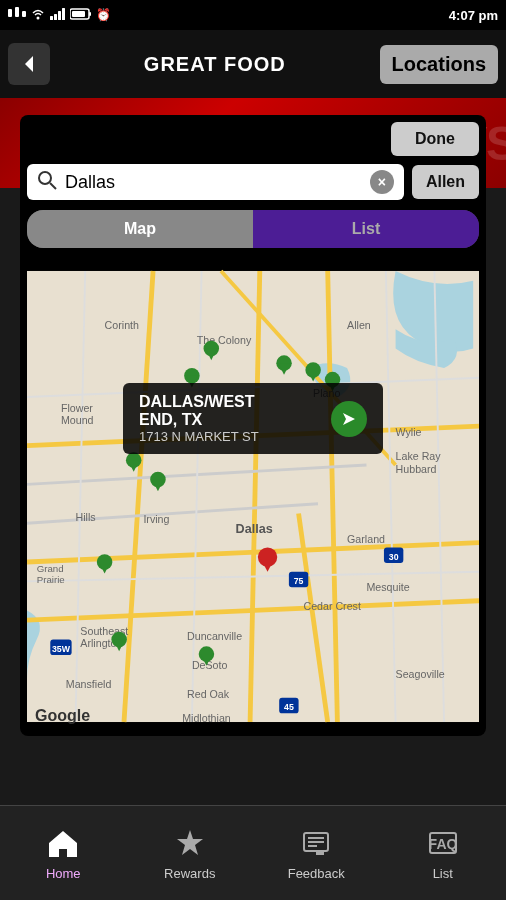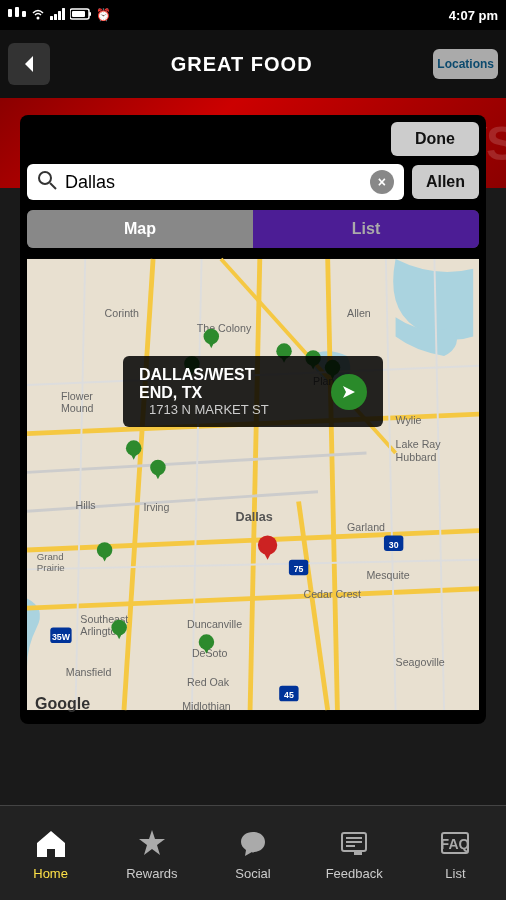--- a/index.html
+++ b/index.html
@@ -50,24 +50,24 @@
     #app-title {
       color: #fff;
       font-size: 20px;
       font-weight: bold;
       letter-spacing: 1px;
       flex: 1;
       text-align: center;
     }
     #locations-btn {
       background: #aaa;
-      color: #0c4a6e;
-      font-size: 12px;
-      font-weight: bold;
-      padding: 8px 4px;
+      color: #000000;
+      font-size: 20px;
+      font-weight: bold;
+      padding: 8px 12px;
       border-radius: 6px;
       cursor: pointer;
     }
 
     
     #bg-banner {
       width: 100%;
       height: 90px;
       background: linear-gradient(135deg, #8b0000 0%, #cc0000 40%, #8b0000 100%);
       position: relative;
@@ -159,23 +159,23 @@
       font-weight: bold;
       padding: 8px 14px;
       border-radius: 6px;
       cursor: pointer;
       white-space: nowrap;
     }
 
     
     #view-toggle {
       display: flex;
-      margin-bottom: 4px;
+      margin-bottom: 16px;
       background: #444;
-      border-radius: 6px;
+      border-radius: 16px;
       overflow: hidden;
       align-items: flex-end;
     }
     .toggle-btn {
       flex: 1;
       padding: 10px 0;
       text-align: center;
       font-size: 16px;
       font-weight: bold;
       cursor: pointer;
@@ -194,42 +194,41 @@
 
     
     #map-svg {
       width: 100%;
       height: 100%;
     }
 
     
     #map-tooltip {
       position: absolute;
-      top: 104px;
+      top: 119px;
       left: 50%;
       transform: translateX(-50%);
       background: rgba(0,0,0,0.85);
       color: #fff;
       padding: 10px 16px;
       border-radius: 6px;
       z-index: 5;
       min-width: 260px;
       display: flex;
       align-items: center;
       justify-content: center;
       gap: 28px;
     }
     #tooltip-text .tooltip-title {
       font-size: 16px;
       font-weight: bold;
     }
     #tooltip-text .tooltip-addr {
       font-size: 13px;
       color: #ccc;
-      margin-left: 10px;
     }
     #tooltip-arrow {
       width: 36px;
       height: 36px;
       background: #2a8a2a;
       border-radius: 50%;
       display: flex;
       align-items: center;
       justify-content: center;
       margin-left: 10px;
@@ -263,21 +262,21 @@
       width: 36px;
       height: 36px;
       display: flex;
       align-items: center;
       justify-content: center;
     }
     .nav-label {
       color: #ccc;
       font-size: 13px;
     }
-    .nav-item.active .nav-label { color: #fde047; }
+    .nav-item.active .nav-label { color: #f0abfc; }
     .nav-item.active .nav-icon svg path,
     .nav-item.active .nav-icon svg rect,
     .nav-item.active .nav-icon svg polygon { fill: #fff; }
 
     
     .google-watermark {
       position: absolute;
       bottom: 4px;
       left: 8px;
       font-size: 16px;
@@ -507,32 +506,20 @@
 
   <div class="nav-item">
     <div class="nav-icon">
       <svg width="34" height="34" viewBox="0 0 34 34" fill="none">
         <polygon points="17,3 20,12 30,12 22,18 25,28 17,22 9,28 12,18 4,12 14,12" fill="#aaa"></polygon>
       </svg>
     </div>
     <span class="nav-label">Rewards</span>
   </div>
 
-  <div class="nav-item">
-    <div class="nav-icon">
-      <svg width="34" height="34" viewBox="0 0 34 34" fill="none">
-        <path d="M17 5 C10 5 5 9 5 15 C5 18 7 21 10 23 L9 29 L16 25 C16.5 25 17 25 17 25 C24 25 29 21 29 15 C29 9 24 5 17 5Z" fill="#aaa"></path>
-        <path d="M11 15 C11 13.5 12 12 17 12 L12 15 L17 18 C12 18 11 16.5 11 15Z" fill="#888"></path>
-        <path d="M17 5 C10 5 5 9 5 15 C5 18 7 21 10 23 L9 29 L16 25" fill="none" stroke="#aaa" stroke-width="0"></path>
-
-        <path d="M17 26 C14 22 7 18 7 13 C7 9.5 10 7 13 8 C15 8.5 17 11 17 11 C17 11 19 8.5 21 8 C24 7 27 9.5 27 13 C27 18 20 22 17 26Z" fill="#aaa"></path>
-      </svg>
-    </div>
-    <span class="nav-label">Social</span>
-  </div>
 
   <div class="nav-item">
     <div class="nav-icon">
       <svg width="34" height="34" viewBox="0 0 34 34" fill="none">
         <rect x="5" y="6" width="24" height="18" rx="2" fill="none" stroke="#aaa" stroke-width="2"></rect>
         <line x1="9" y1="11" x2="25" y2="11" stroke="#aaa" stroke-width="2"></line>
         <line x1="9" y1="15" x2="25" y2="15" stroke="#aaa" stroke-width="2"></line>
         <line x1="9" y1="19" x2="18" y2="19" stroke="#aaa" stroke-width="2"></line>
         <polygon points="17,28 17,24 25,24 25,28" fill="#aaa"></polygon>
       </svg>

